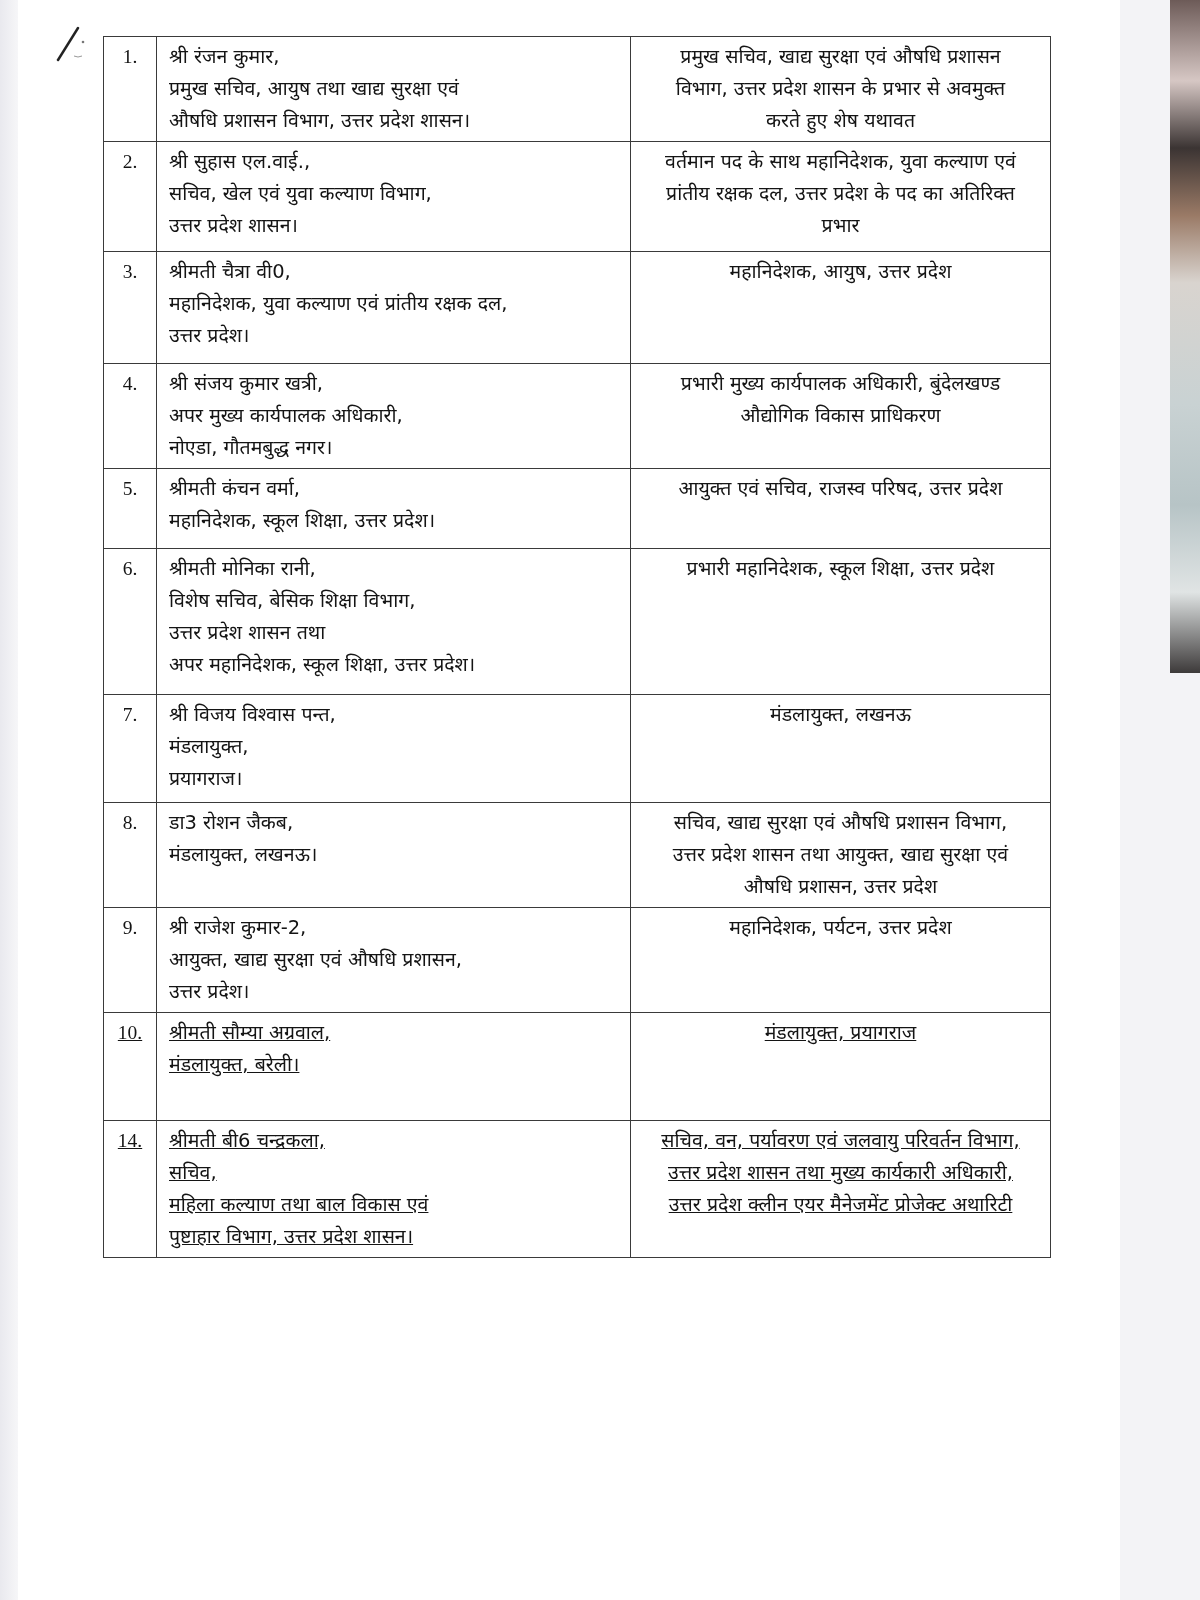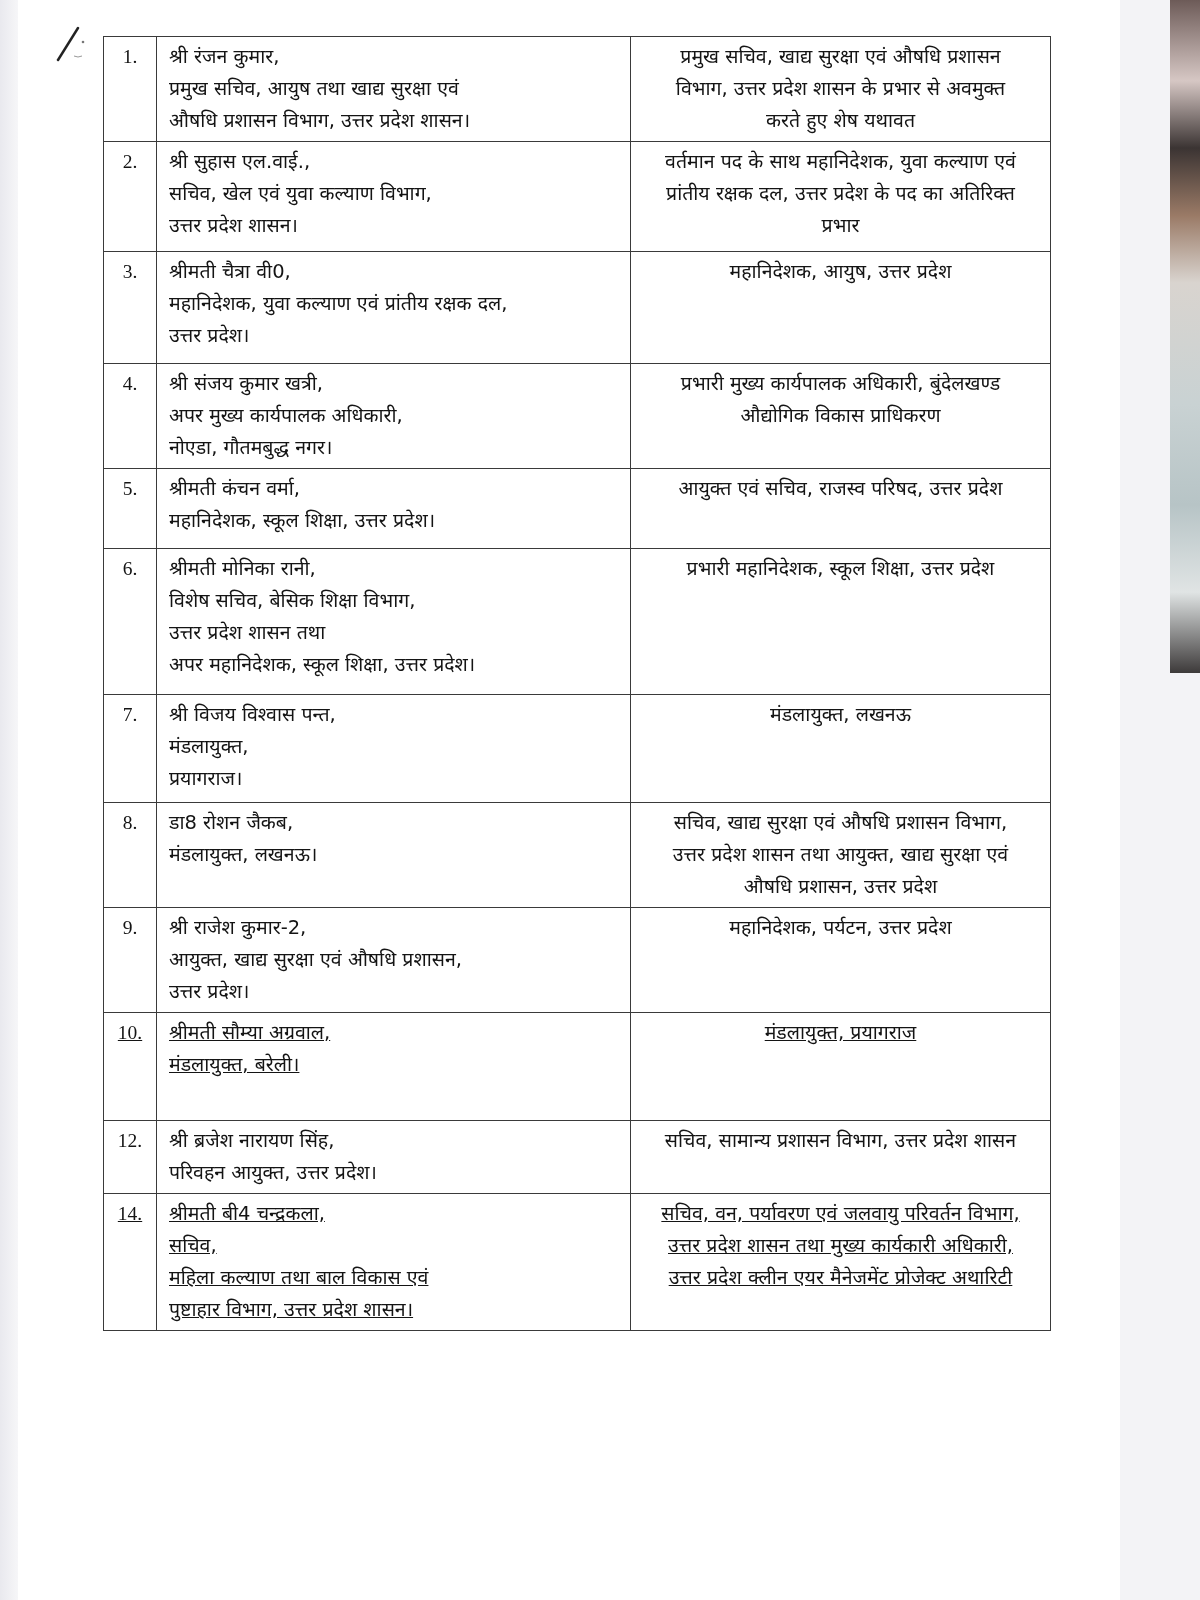--- a/index.html
+++ b/index.html
@@ -141,21 +141,21 @@
             <span class="line">मंडलायुक्त,</span>
             <span class="line">प्रयागराज।</span>
           </td>
     <td class="newpost">
             <span class="line">मंडलायुक्त, लखनऊ</span>
           </td>
   </tr>
         <tr style="height: 96px;">
     <td class="sno">8.</td>
     <td class="current">
-            <span class="line">डा8 रोशन जैकब,</span>
+            <span class="line">डा3 रोशन जैकब,</span>
             <span class="line">मंडलायुक्त, लखनऊ।</span>
           </td>
     <td class="newpost">
             <span class="line">सचिव, खाद्य सुरक्षा एवं औषधि प्रशासन विभाग,</span>
             <span class="line">उत्तर प्रदेश शासन तथा आयुक्त, खाद्य सुरक्षा एवं</span>
             <span class="line">औषधि प्रशासन, उत्तर प्रदेश</span>
           </td>
   </tr>
         <tr style="height: 100px;">
     <td class="sno">9.</td>
@@ -171,34 +171,24 @@
         <tr style="height: 108px; text-decoration: underline;">
     <td class="sno">10.</td>
     <td class="current">
             <span class="line">श्रीमती सौम्या अग्रवाल,</span>
             <span class="line">मंडलायुक्त, बरेली।</span>
           </td>
     <td class="newpost">
             <span class="line">मंडलायुक्त, प्रयागराज</span>
           </td>
   </tr>
-        <tr style="height: 72px;">
-    <td class="sno">12.</td>
-    <td class="current">
-            <span class="line">श्री ब्रजेश नारायण सिंह,</span>
-            <span class="line">परिवहन आयुक्त, उत्तर प्रदेश।</span>
-          </td>
-    <td class="newpost">
-            <span class="line">सचिव, सामान्य प्रशासन विभाग, उत्तर प्रदेश शासन</span>
-          </td>
-  </tr>
         <tr style="height: 136px; text-decoration: underline;">
     <td class="sno">14.</td>
     <td class="current">
-            <span class="line">श्रीमती बी4 चन्द्रकला,</span>
+            <span class="line">श्रीमती बी6 चन्द्रकला,</span>
             <span class="line">सचिव,</span>
             <span class="line">महिला कल्याण तथा बाल विकास एवं</span>
             <span class="line">पुष्टाहार विभाग, उत्तर प्रदेश शासन।</span>
           </td>
     <td class="newpost">
             <span class="line">सचिव, वन, पर्यावरण एवं जलवायु परिवर्तन विभाग,</span>
             <span class="line">उत्तर प्रदेश शासन तथा मुख्य कार्यकारी अधिकारी,</span>
             <span class="line">उत्तर प्रदेश क्लीन एयर मैनेजमेंट प्रोजेक्ट अथारिटी</span>
           </td>
   </tr>

